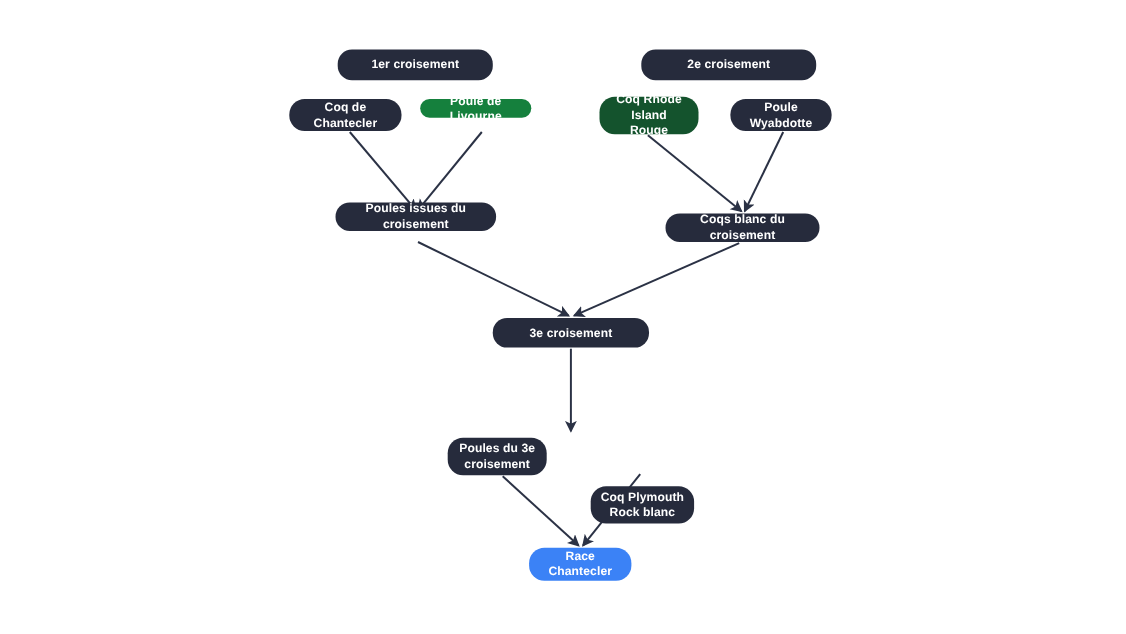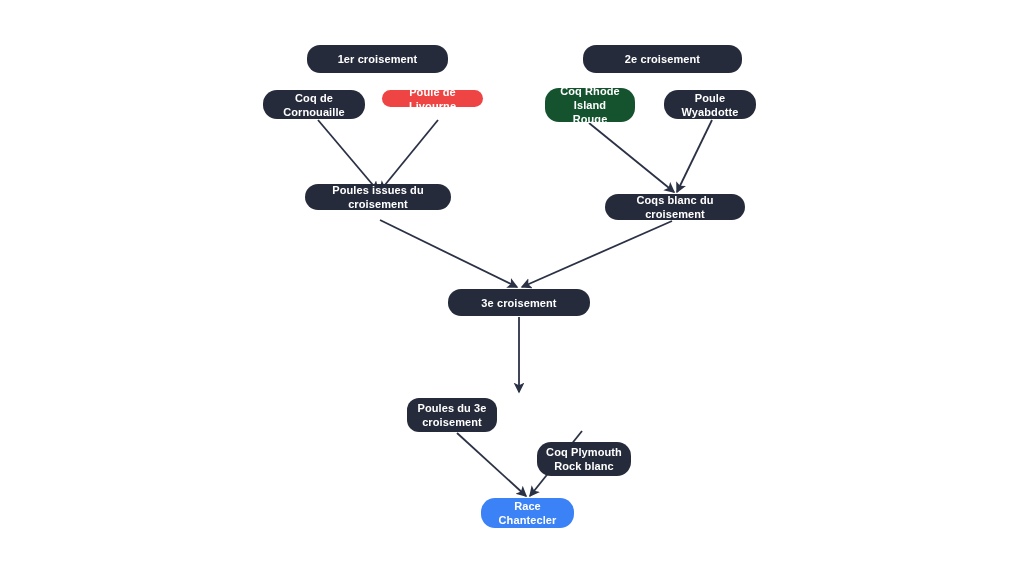--- a/index.html
+++ b/index.html
@@ -70,28 +70,28 @@
         <line x1="672" y1="221" x2="522" y2="287" stroke="#2b3245" stroke-width="1.8" marker-end="url(#arrowhead)"></line>
         <line x1="519" y1="317" x2="519" y2="392" stroke="#2b3245" stroke-width="1.8" marker-end="url(#arrowhead)"></line>
         <line x1="457" y1="433" x2="526" y2="496" stroke="#2b3245" stroke-width="1.8" marker-end="url(#arrowhead)"></line>
         <line x1="582" y1="431" x2="530" y2="496" stroke="#2b3245" stroke-width="1.8" marker-end="url(#arrowhead)"></line>
       </g>
   </svg>
 
   <div id="nodes-layer">
       <div class="node group-label" style="left: 307px; top: 45px; width: 141px; height: 28px; background: rgb(38, 43, 60); color: rgb(255, 255, 255);">1er croisement</div>
       <div class="node group-label" style="left: 583px; top: 45px; width: 159px; height: 28px; background: rgb(38, 43, 60); color: rgb(255, 255, 255);">2e croisement</div>
-      <div class="node" style="left: 263px; top: 90px; width: 102px; height: 29px; background: rgb(38, 43, 60); color: rgb(255, 255, 255);">Coq de Cornouaille</div>
-      <div class="node" style="left: 382px; top: 90px; width: 101px; height: 17px; background: #ef4444; color: rgb(255, 255, 255);">Poule de Livourne</div>
+      <div class="node" style="left: 263px; top: 90px; width: 102px; height: 29px; background: rgb(38, 43, 60); color: rgb(255, 255, 255);">Coq de Chantecler</div>
+      <div class="node" style="left: 382px; top: 90px; width: 101px; height: 17px; background: #15803d; color: rgb(255, 255, 255);">Poule de Livourne</div>
       <div class="node" style="left: 545px; top: 88px; width: 90px; height: 34px; background: #14532d; color: rgb(255, 255, 255);">Coq Rhode Island
 Rouge</div>
       <div class="node" style="left: 664px; top: 90px; width: 92px; height: 29px; background: rgb(38, 43, 60); color: rgb(255, 255, 255);">Poule Wyabdotte</div>
       <div class="node" style="left: 305px; top: 184px; width: 146px; height: 26px; background: rgb(38, 43, 60); color: rgb(255, 255, 255);">Poules issues du croisement</div>
       <div class="node" style="left: 605px; top: 194px; width: 140px; height: 26px; background: rgb(38, 43, 60); color: rgb(255, 255, 255);">Coqs blanc du croisement</div>
       <div class="node group-label" style="left: 448px; top: 289px; width: 142px; height: 27px; background: rgb(38, 43, 60); color: rgb(255, 255, 255);">3e croisement</div>
-      <div class="node" style="left: 407px; top: 398px; width: 90px; height: 34px; background: rgb(38, 43, 60); color: rgb(255, 255, 255); border-radius: 12px;">Poules du 3e
+      <div class="node" style="left: 407px; top: 398px; width: 90px; height: 34px; background: rgb(38, 43, 60); color: rgb(255, 255, 255);">Poules du 3e
 croisement</div>
       <div class="node" style="left: 537px; top: 396px; width: 94px; height: 34px; background: rgb(38, 43, 60); color: rgb(255, 255, 255); margin-top: 46px;">Coq Plymouth
 Rock blanc</div>
       <div class="node" style="left: 481px; top: 498px; width: 93px; height: 30px; background: #3b82f6; color: rgb(255, 255, 255); text-align: center;">Race Chantecler</div>
     </div>
 
 </div>
 
 </body></html>

